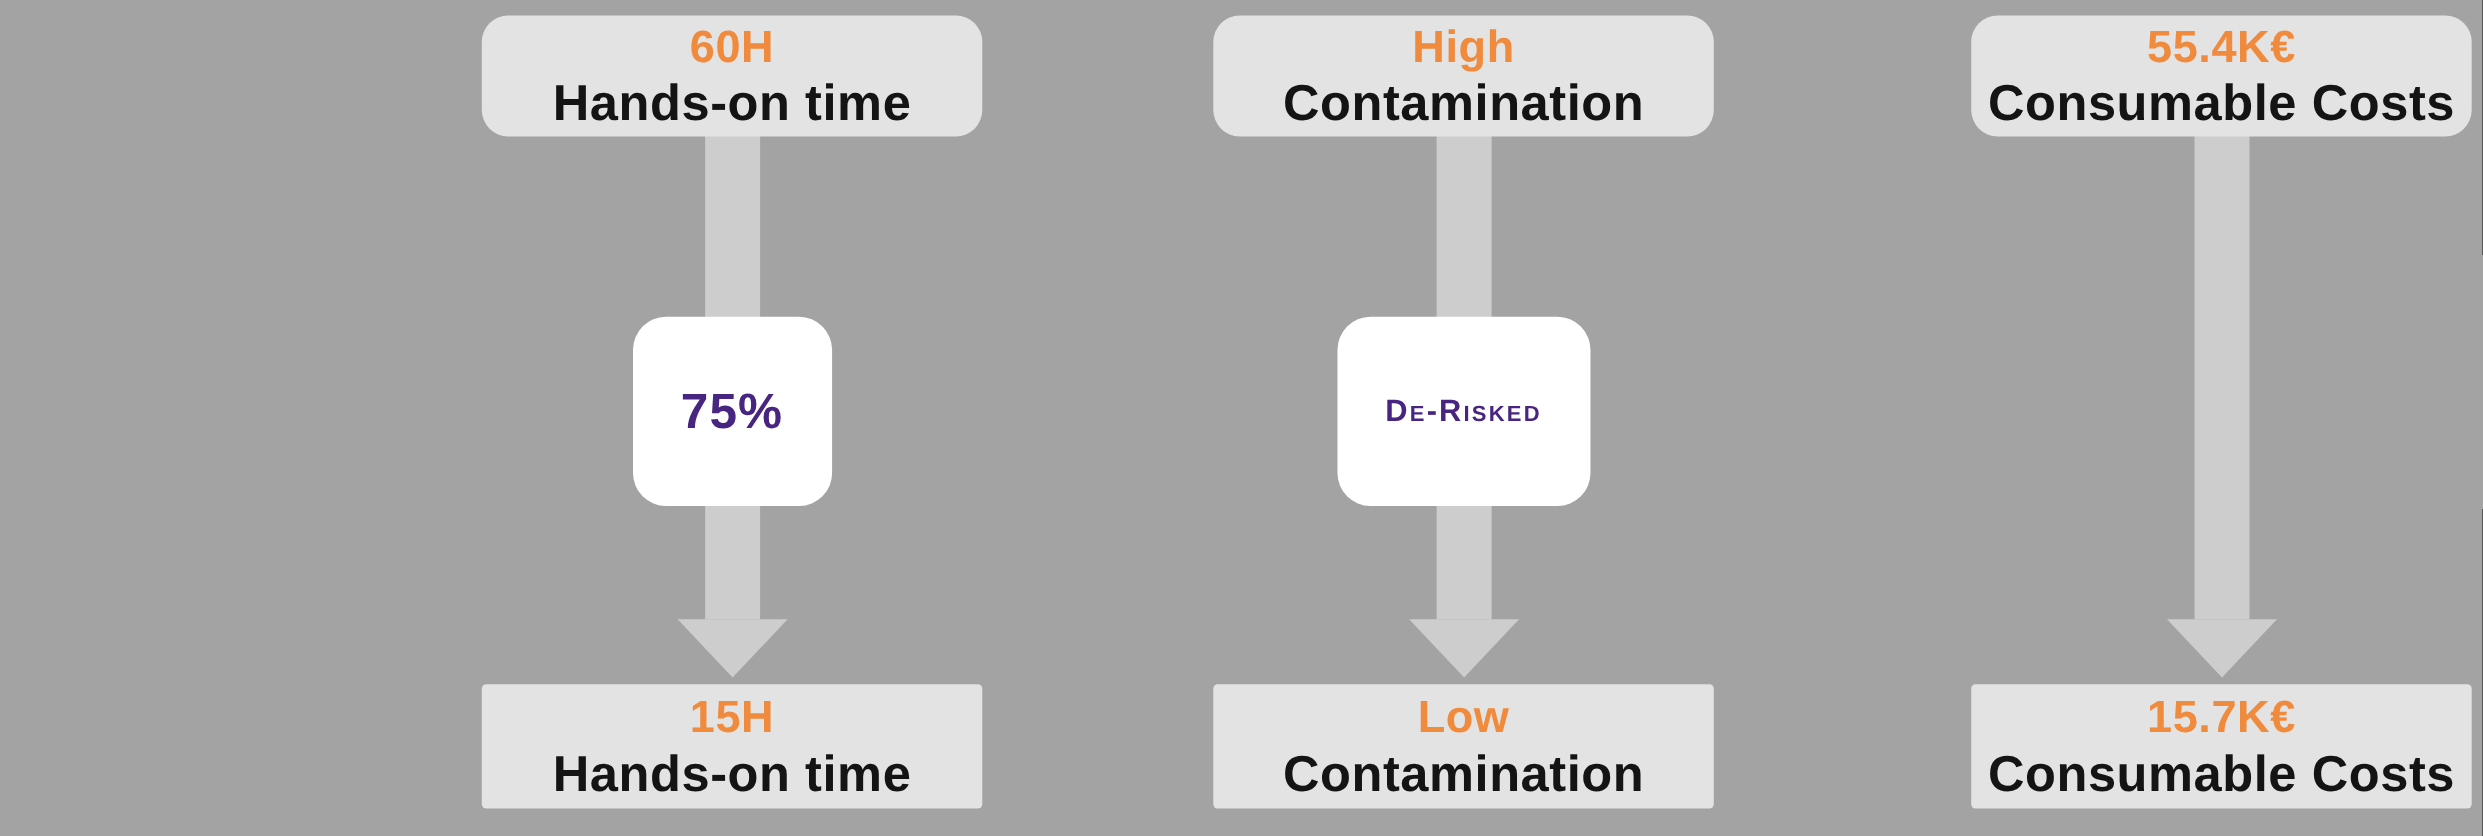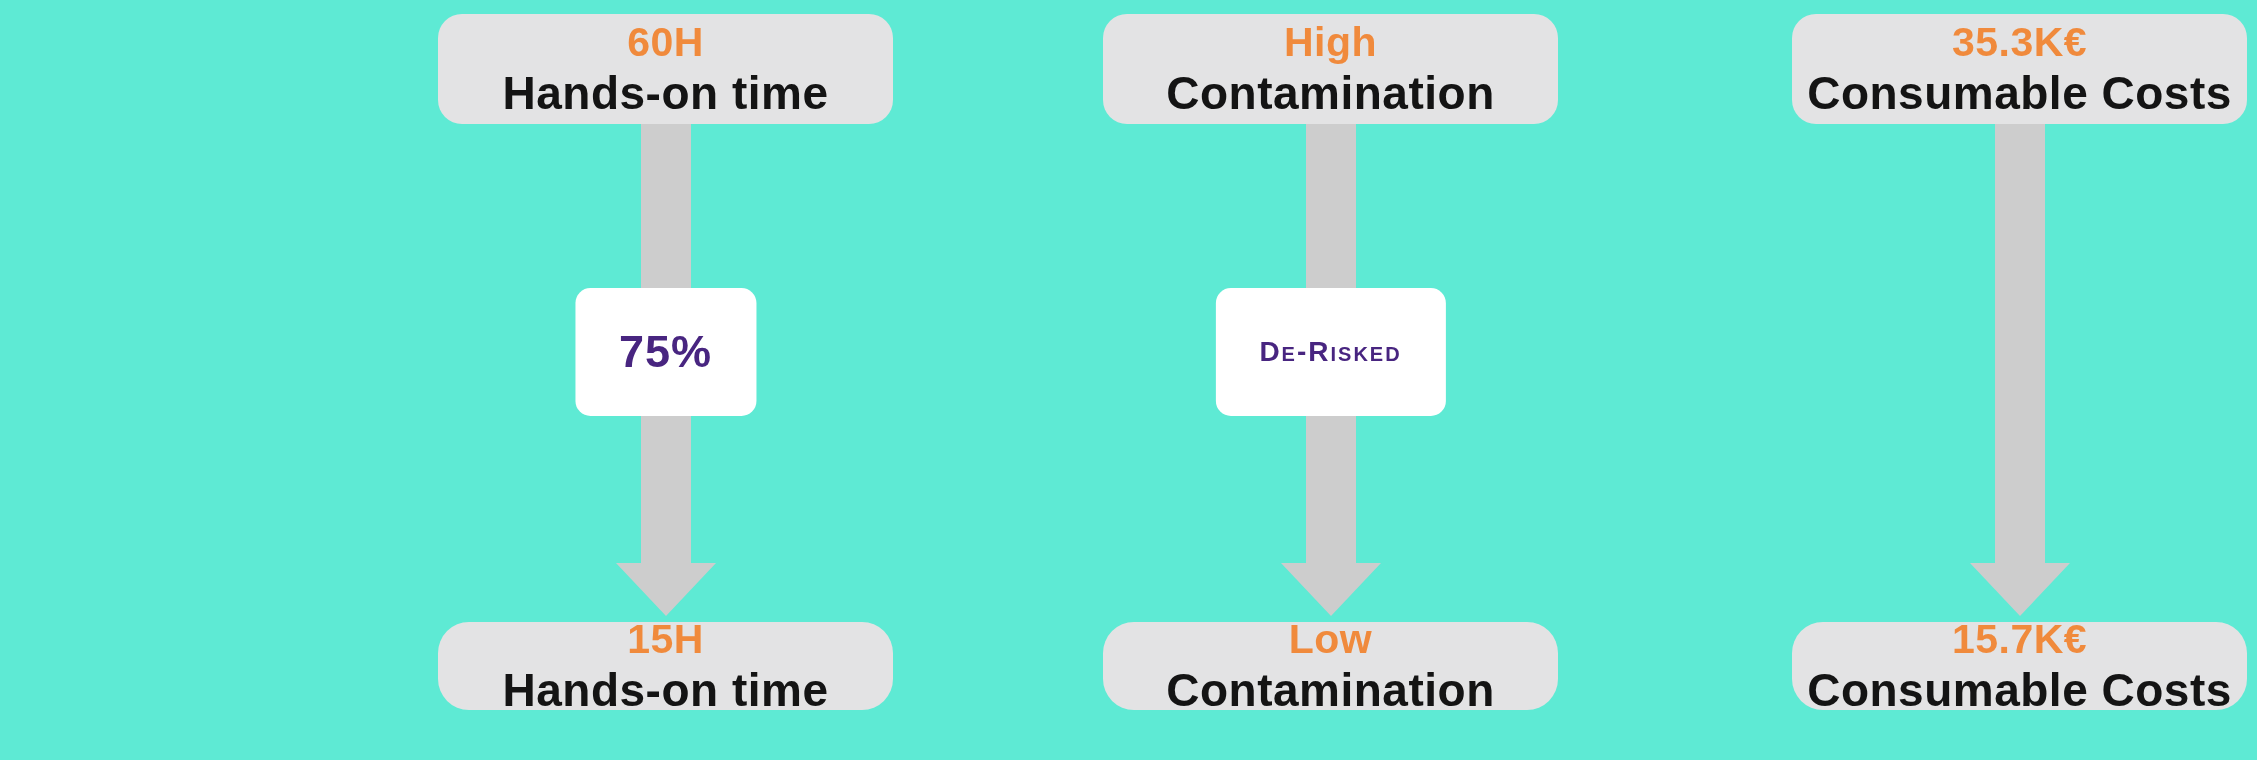--- a/index.html
+++ b/index.html
@@ -4,21 +4,21 @@
 <style>
   html, body {
     margin: 0;
     padding: 0;
     background: #000000;
   }
   .canvas {
     position: relative;
     width: 2257px;
     height: 760px;
-    background: #5eead4;
+    background: #a3a3a3;
     overflow: hidden;
     font-family: "Liberation Sans", "DejaVu Sans", sans-serif;
   }
   .col {
     position: absolute;
     top: 0;
     height: 760px;
     width: 455px;
   }
   .col-1 { left: 438px; }
@@ -38,33 +38,33 @@
   }
   .card.top {
     top: 14px;
     height: 110px;
     background: #E3E3E4;
     border-radius: 24px;
     z-index: 2;
   }
   .card.bottom {
     top: 622px;
-    height: 88px;
+    height: 113px;
     background: #E3E3E4;
-    border-radius: 31px;
+    border-radius: 4px;
     z-index: 2;
   }
   .card.mid {
     top: 288px;
-    height: 128px;
+    height: 172px;
     left: 50%;
     right: auto;
     transform: translateX(-50%);
     background: #FFFFFF;
-    border-radius: 15px;
+    border-radius: 30px;
     padding: 10px 44px;
     z-index: 3;
     white-space: nowrap;
   }
 
   .metric-value {
     font-size: 41px;
     font-weight: bold;
     color: #F08A3C;
     line-height: 1.18;
@@ -154,21 +154,21 @@
       <div class="mid-value smallcaps">De-Risked</div>
     </div>
     <div class="card bottom">
       <div class="metric-value">Low</div>
       <div class="metric-label">Contamination</div>
     </div>
   </div>
 
   <div class="col col-3">
     <div class="card top">
-      <div class="metric-value">35.3K€</div>
+      <div class="metric-value">55.4K€</div>
       <div class="metric-label">Consumable Costs</div>
     </div>
     <div class="arrow-shaft"></div>
     <div class="arrow-head"></div>
     <div class="card bottom">
       <div class="metric-value">15.7K€</div>
       <div class="metric-label">Consumable Costs</div>
     </div>
   </div>
 

